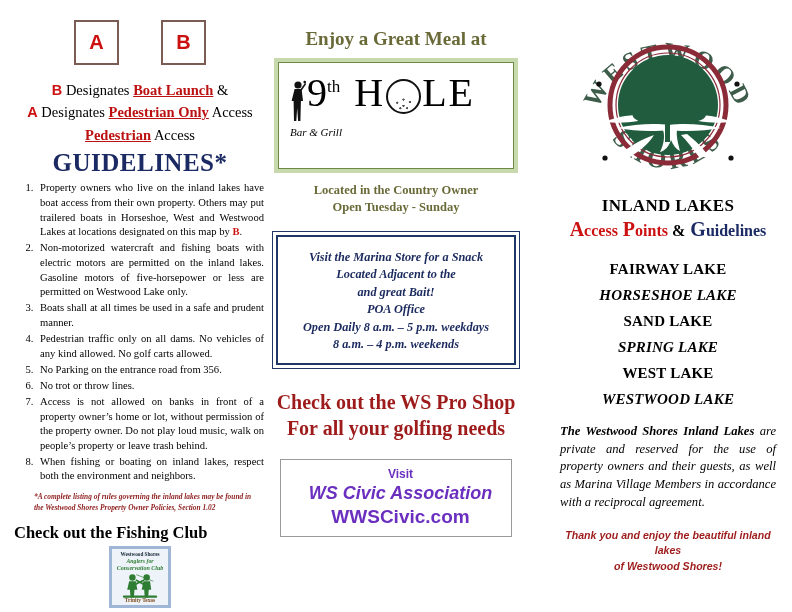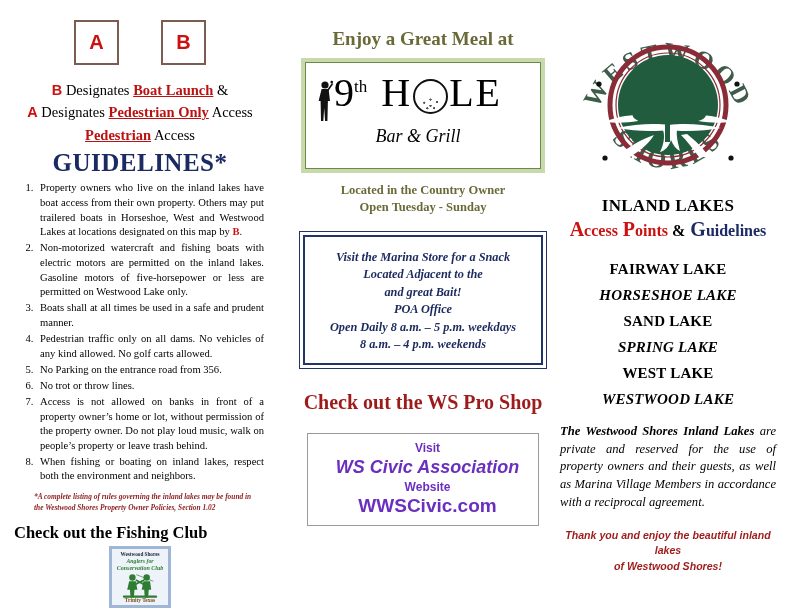--- a/index.html
+++ b/index.html
@@ -8,21 +8,21 @@
     background:#ffffff;
     font-family:"Liberation Serif", serif;
     color:#000;
     overflow:hidden;
   }
   .page{position:relative;width:792px;height:612px;}
 
   
   .col{position:absolute;top:0;height:612px;box-sizing:border-box;}
   .col-left{left:0;width:278px;padding:14px 12px 0 14px;}
-  .col-mid{left:289px;width:268px;padding:14px 8px 0 8px;}
+  .col-mid{left:262px;width:268px;padding:14px 8px 0 8px;}
   .col-right{left:546px;width:246px;padding:8px 10px 0 8px;}
 
   
   .ab-row{display:flex;justify-content:center;gap:42px;margin:6px 0 14px 0;}
   .ab-box{
     width:41px;height:41px;border:2px solid #7a5c52;background:#fff;
     display:flex;align-items:center;justify-content:center;
     font-family:"Liberation Sans", sans-serif;
     font-weight:bold;font-size:20px;color:#cc1111;
   }
@@ -96,21 +96,21 @@
     margin:0 1px;position:relative;top:3px;
     background:
       radial-gradient(circle at 30% 70%, #555 1px, transparent 1.3px),
       radial-gradient(circle at 50% 80%, #555 1px, transparent 1.3px),
       radial-gradient(circle at 70% 68%, #555 1px, transparent 1.3px),
       radial-gradient(circle at 40% 88%, #555 1px, transparent 1.3px),
       radial-gradient(circle at 62% 88%, #555 1px, transparent 1.3px),
       radial-gradient(circle at 50% 60%, #666 1px, transparent 1.3px);
   }
   .bargrill{
-    text-align:center;font-style:italic;font-size:18px;margin:3px 14px 0 0;
+    text-align:left;font-style:italic;font-size:11px;margin:3px 14px 0 0;
     font-family:"Liberation Serif",serif;
   }
   .mid-sub{
     text-align:center;font-weight:bold;font-size:12.5px;color:#6a6a39;
     line-height:1.35;margin:9px 0 0 0;
   }
   .marina-box{
     margin:19px 6px 0 6px;border:2.5px solid #1f3566;
     outline:1px solid #1f3566;outline-offset:3px;
     background:#fff;padding:12px 6px 10px 6px;
@@ -261,26 +261,26 @@
         <p>Visit the Marina Store for a Snack</p>
         <p>Located Adjacent to the</p>
         <p>and great Bait!</p>
         <p>POA Office</p>
         <p>Open Daily 8 a.m. – 5 p.m. weekdays</p>
         <p>8 a.m. – 4 p.m. weekends</p>
       </div>
 
     <div class="proshop">
       <div>Check out the WS Pro Shop</div>
+      <div>For all your golfing needs</div>
     </div>
 
     <div class="civic-box">
       <div class="c1">Visit</div>
       <div class="c2">WS Civic Association</div>
-      <div class="c3">Website</div>
       <div class="c4">WWSCivic.com</div>
     </div>
   </div>
 
   <div class="col col-right">
 
     <svg class="ws-logo" viewBox="0 0 186 178">
       <defs>
         <path id="arcTop" d="M 20 110 A 74 74 0 0 1 166 110" fill="none"></path>
         <path id="arcBot" d="M 26 100 A 68 68 0 0 0 160 100" fill="none"></path>

